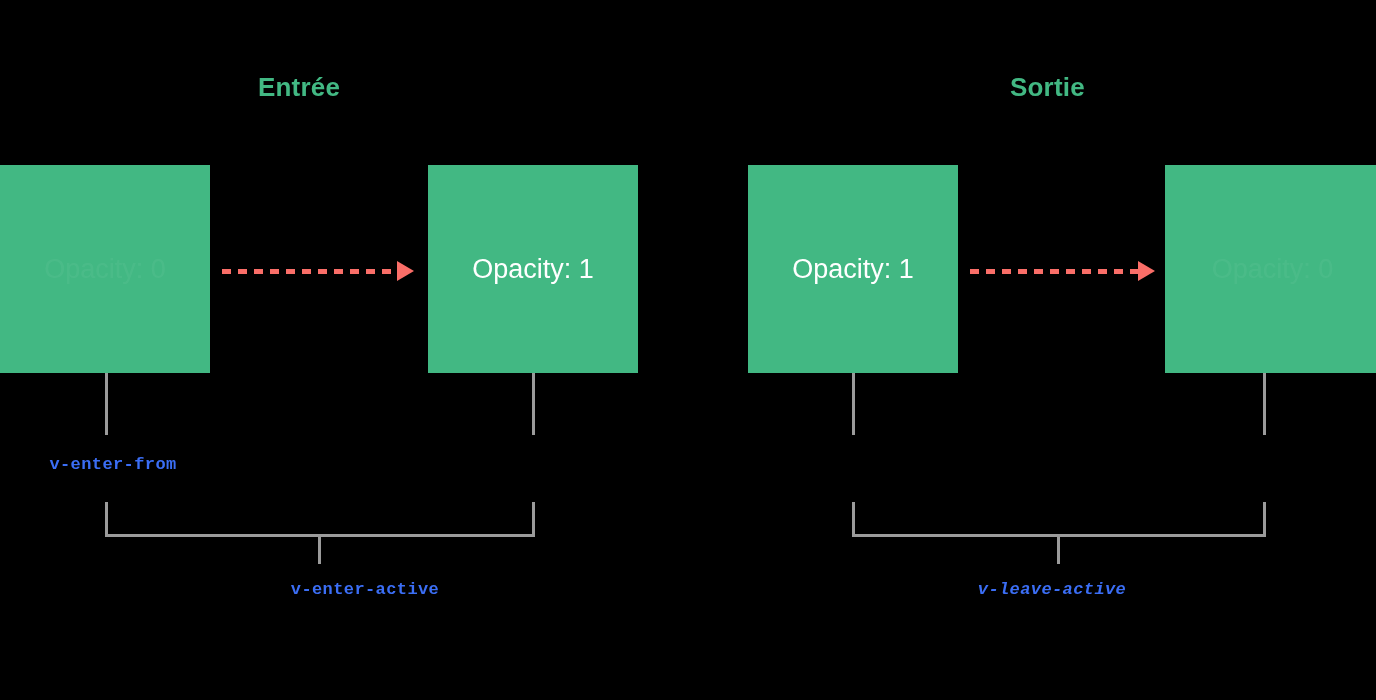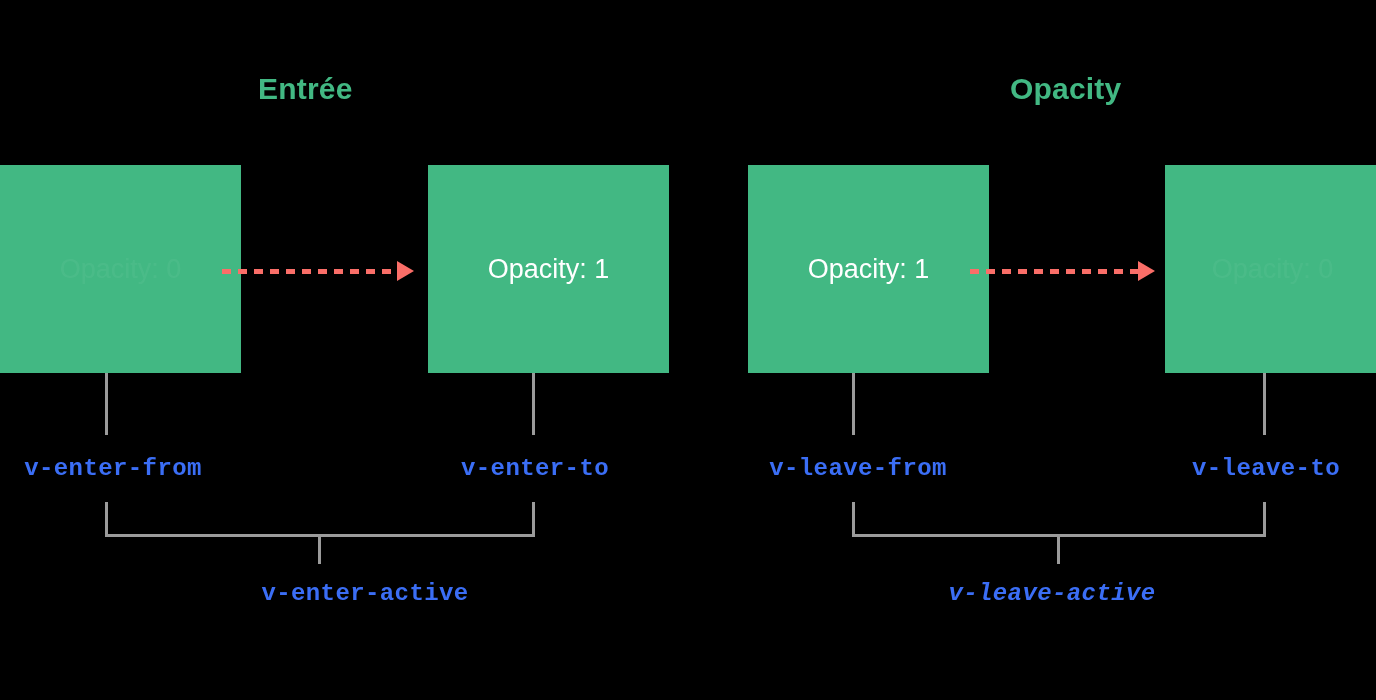--- a/index.html
+++ b/index.html
@@ -14,33 +14,33 @@
     background: #000000;
     overflow: hidden;
     font-family: "Liberation Sans", sans-serif;
   }
 
   
   .heading {
     position: absolute;
     color: #42b883;
     font-family: "Liberation Sans", sans-serif;
-    font-size: 30px;
+    font-size: 26px;
     font-weight: bold;
     white-space: nowrap;
     letter-spacing: 0.2px;
   }
   #heading-enter { left: 258px; top: 72px; }
   #heading-leave { left: 1010px; top: 72px; }
 
   
   .state-box {
     position: absolute;
     top: 165px;
-    width: 241px;
+    width: 210px;
     height: 208px;
     background: #42b883;
     display: flex;
     align-items: center;
     justify-content: center;
   }
   .state-box .box-label {
     font-family: "Liberation Sans", sans-serif;
     font-size: 27px;
     color: #ffffff;
@@ -100,55 +100,54 @@
     position: absolute;
     height: 3px;
     background: #9b9b9b;
   }
 
   
   .code-label {
     position: absolute;
     color: #3b6ef5;
     font-family: "Liberation Mono", monospace;
-    font-size: 24px;
+    font-size: 17px;
     font-weight: bold;
     white-space: nowrap;
     letter-spacing: 0.4px;
   }
   .code-label.center { transform: translateX(-50%); }
 </style>
 </head>
 <body>
 
 <div id="stage">
 
   <div class="heading" id="heading-enter">Entrée</div>
 
-  <div class="heading" id="heading-leave">Opacity</div>
+  <div class="heading" id="heading-leave">Sortie</div>
 
   <div class="state-box faded" id="box-enter-from">
     <span class="box-label">Opacity: 0</span>
   </div>
 
   <div class="arrow" id="arrow-enter">
     <div class="arrow-line"></div>
     <div class="arrow-head"></div>
   </div>
 
   <div class="state-box" id="box-enter-to">
     <span class="box-label">Opacity: 1</span>
   </div>
 
   <div class="tick" style="left:105px; top:373px; height:62px;"></div>
   <div class="tick" style="left:532px; top:373px; height:62px;"></div>
 
   <div class="code-label center" style="left:113px; top:455px;">v-enter-from</div>
 
-  <div class="code-label center" style="left:535px; top:455px;">v-enter-to</div>
 
   <div class="bracket-stem" style="left:105px; top:502px; height:34px;"></div>
   <div class="bracket-stem" style="left:532px; top:502px; height:34px;"></div>
   <div class="bracket-bar" style="left:105px; top:534px; width:430px;"></div>
   <div class="bracket-stem" style="left:318px; top:534px; height:30px;"></div>
 
   <div class="code-label center" style="left:326px; top:580px;margin-left:39px;">v-enter-active</div>
 
   <div class="state-box" id="box-leave-from">
     <span class="box-label">Opacity: 1</span>
@@ -159,23 +158,21 @@
     <div class="arrow-head"></div>
   </div>
 
   <div class="state-box faded" id="box-leave-to">
     <span class="box-label">Opacity: 0</span>
   </div>
 
   <div class="tick" style="left:852px; top:373px; height:62px;"></div>
   <div class="tick" style="left:1263px; top:373px; height:62px;"></div>
 
-  <div class="code-label center" style="left:858px; top:455px;">v-leave-from</div>
 
-  <div class="code-label center" style="left:1266px; top:455px;">v-leave-to</div>
 
   <div class="bracket-stem" style="left:852px; top:502px; height:34px;"></div>
   <div class="bracket-stem" style="left:1263px; top:502px; height:34px;"></div>
   <div class="bracket-bar" style="left:852px; top:534px; width:414px;"></div>
   <div class="bracket-stem" style="left:1057px; top:534px; height:30px;"></div>
 
   <div class="code-label center" style="left:1052px; top:580px;font-style:italic;">v-leave-active</div>
 
 </div>
 

